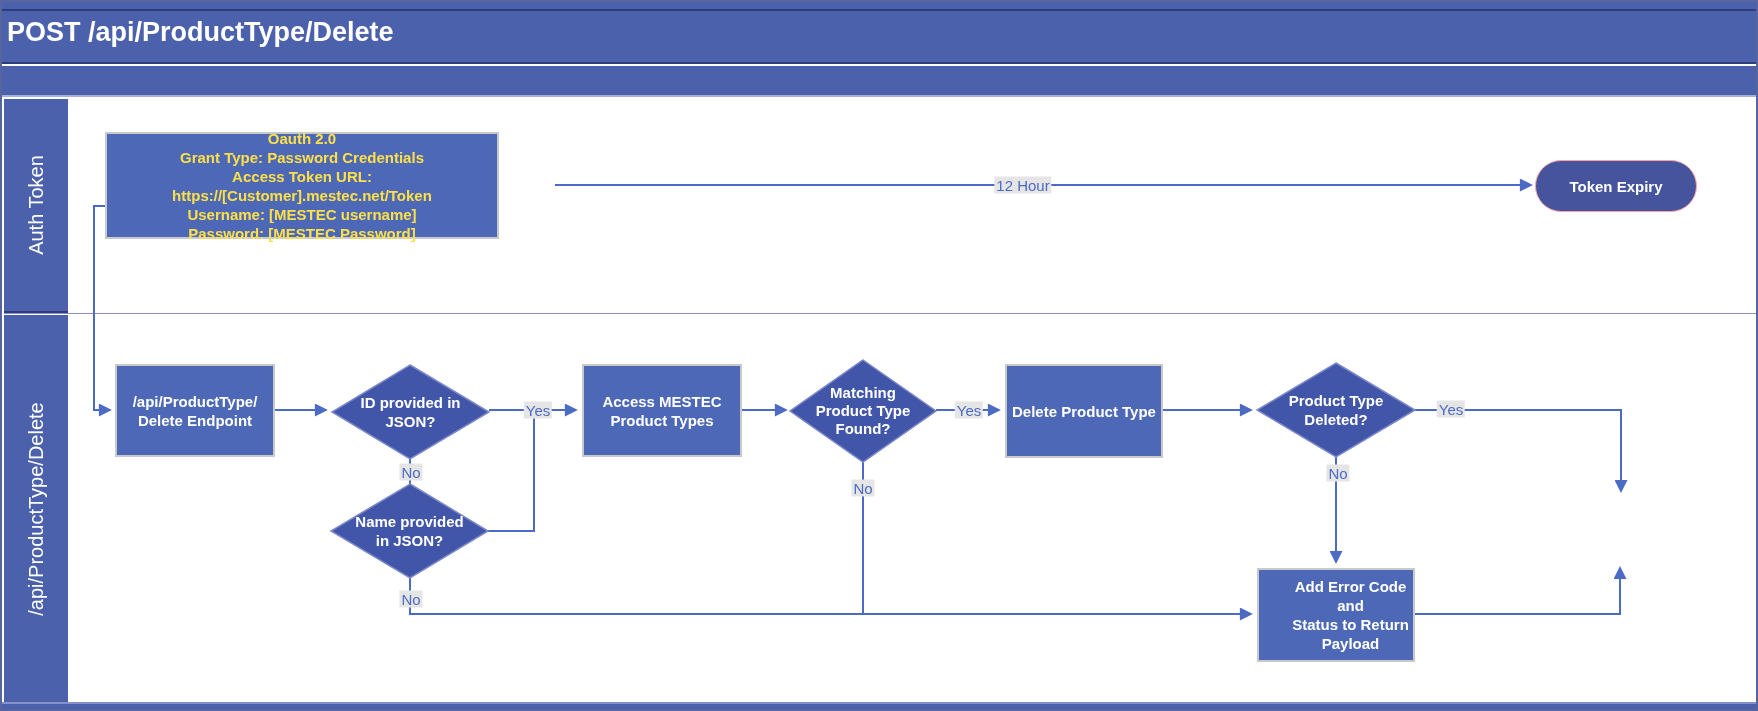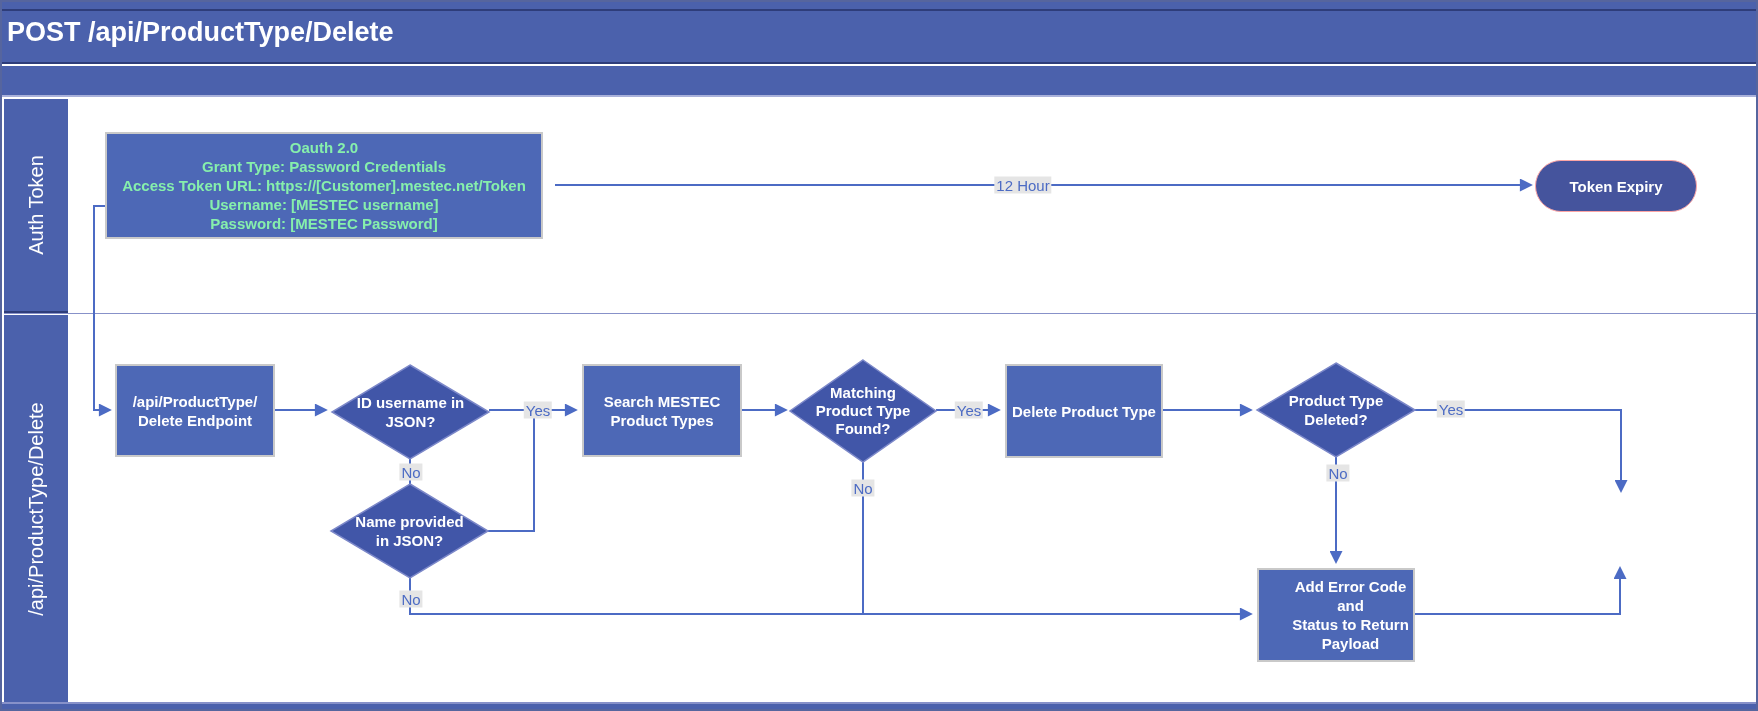--- a/index.html
+++ b/index.html
@@ -52,24 +52,24 @@
     position:absolute; background:var(--shape); border:2px solid #C9C9C9;
     display:flex; align-items:center; justify-content:center; text-align:center;
     color:#fff; white-space:pre-line; font-size:15px; font-weight:600; line-height:19px;
   }
   .pill{
     position:absolute; background:var(--terminator); border:1px solid #fca5a5;
     display:flex; align-items:center; justify-content:center; text-align:center;
     color:#fff; white-space:pre-line; font-size:15px; font-weight:600; line-height:19px;
   }
   .oauth-box{
-    position:absolute; left:103px; top:130px; width:438px; height:107px;
+    position:absolute; left:103px; top:130px; width:394px; height:107px;
     background:var(--shape); border:2px solid #C9C9C9;
     display:flex; align-items:center; justify-content:center; text-align:center;
-    color:#86efac; white-space:pre-line; font-size:15px; font-weight:600; line-height:19px;
+    color:#fde047; white-space:pre-line; font-size:15px; font-weight:600; line-height:19px;
   }
   .conn-label{
     position:absolute; transform:translate(-50%,-50%); background:#e5e5e5;
     color:var(--line); font-size:15px; padding:0 2px; line-height:17px; white-space:nowrap;
   }
 </style>
 </head>
 <body>
 
 <div class="page">
@@ -134,28 +134,28 @@
 
   <div class="oauth-box">Oauth 2.0
 Grant Type: Password Credentials
 Access Token URL: https://[Customer].mestec.net/Token
 Username: [MESTEC username]
 Password: [MESTEC Password]</div>
   <div class="pill" style="left:1533px; top:158px; width:162px; height:52px; border-radius:26px;">Token Expiry</div>
 
   <div class="rect-box" style="left:113px; top:362px; width:160px; height:93px;">/api/ProductType/
 Delete Endpoint</div>
-  <div class="rect-box" style="left:580px; top:362px; width:160px; height:93px;">Search MESTEC
+  <div class="rect-box" style="left:580px; top:362px; width:160px; height:93px;">Access MESTEC
 Product Types</div>
   <div class="rect-box" style="left:1003px; top:362px; width:158px; height:94px;">Delete Product Type</div>
   <div class="rect-box" style="left:1255px; top:566px; width:158px; height:94px;padding-left:29px;">Add Error Code and
 Status to Return
 Payload</div>
 
-  <div class="shape-text" style="left:330px; top:363px; width:157px; height:94px;">ID username in
+  <div class="shape-text" style="left:330px; top:363px; width:157px; height:94px;">ID provided in
 JSON?</div>
   <div class="shape-text" style="left:329px; top:482px; width:157px; height:94px;">Name provided
 in JSON?</div>
   <div class="shape-text" style="left:788px; top:358px; width:146px; height:102px; line-height:18px;">Matching
 Product Type
 Found?</div>
   <div class="shape-text" style="left:1255px; top:361px; width:158px; height:94px;">Product Type
 Deleted?</div>
 
   <div class="conn-label" style="left:1021px; top:183px;">12 Hour</div>

